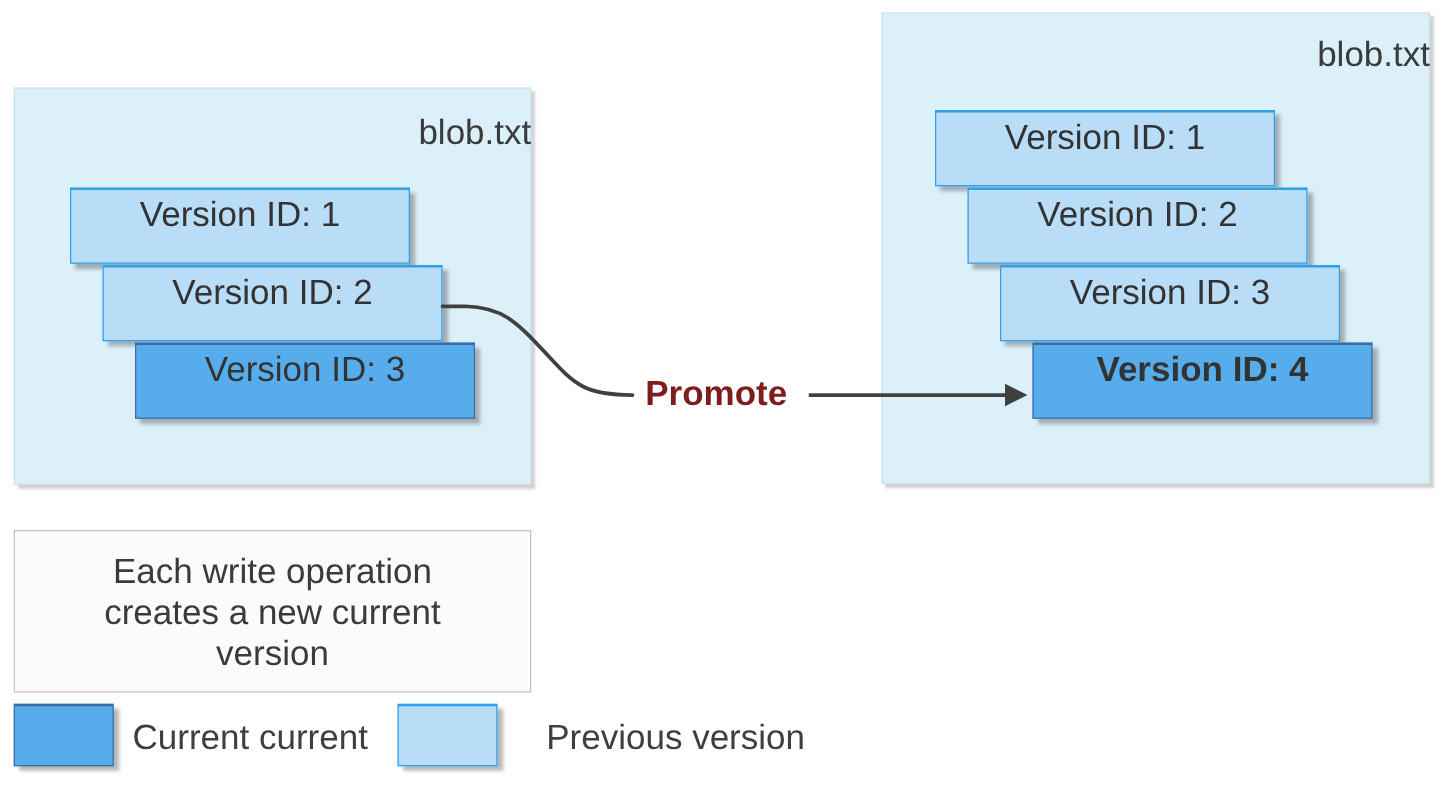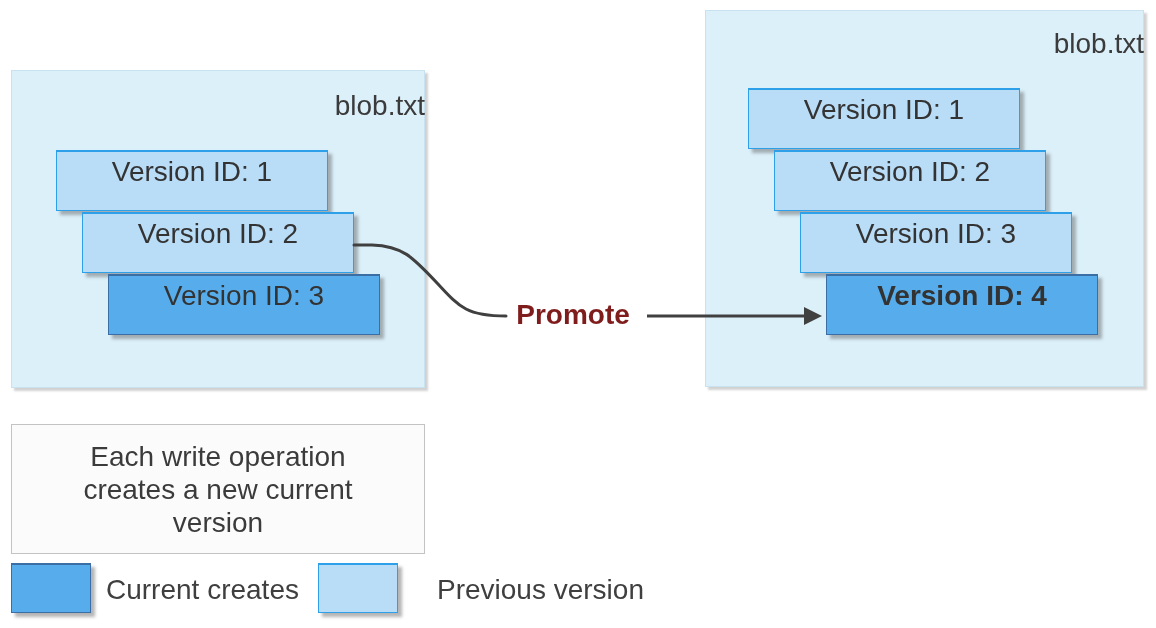--- a/index.html
+++ b/index.html
@@ -144,18 +144,18 @@
     <line x1="647" y1="316" x2="806" y2="316" stroke="#404040" stroke-width="3"></line>
     <polygon points="804,307 822,316 804,325" fill="#404040"></polygon>
   </svg>
   <div class="promote-label">Promote</div>
 
   <div class="caption-box" style="left:11px; top:396px; width:414px; height:130px;margin-top:28px;">
     <div class="caption-inner" style="max-width:310px;">Each write operation creates a new current version</div>
   </div>
 
   <div class="legend-swatch current" style="left:11px; top:563px;"></div>
-  <div class="legend-label" style="left:106px; top:574px;">Current creates</div>
+  <div class="legend-label" style="left:106px; top:574px;">Current current</div>
 
   <div class="legend-swatch previous" style="left:318px; top:563px;"></div>
   <div class="legend-label" style="left:437px; top:574px;">Previous version</div>
 
 </div>
 
 </body></html>

